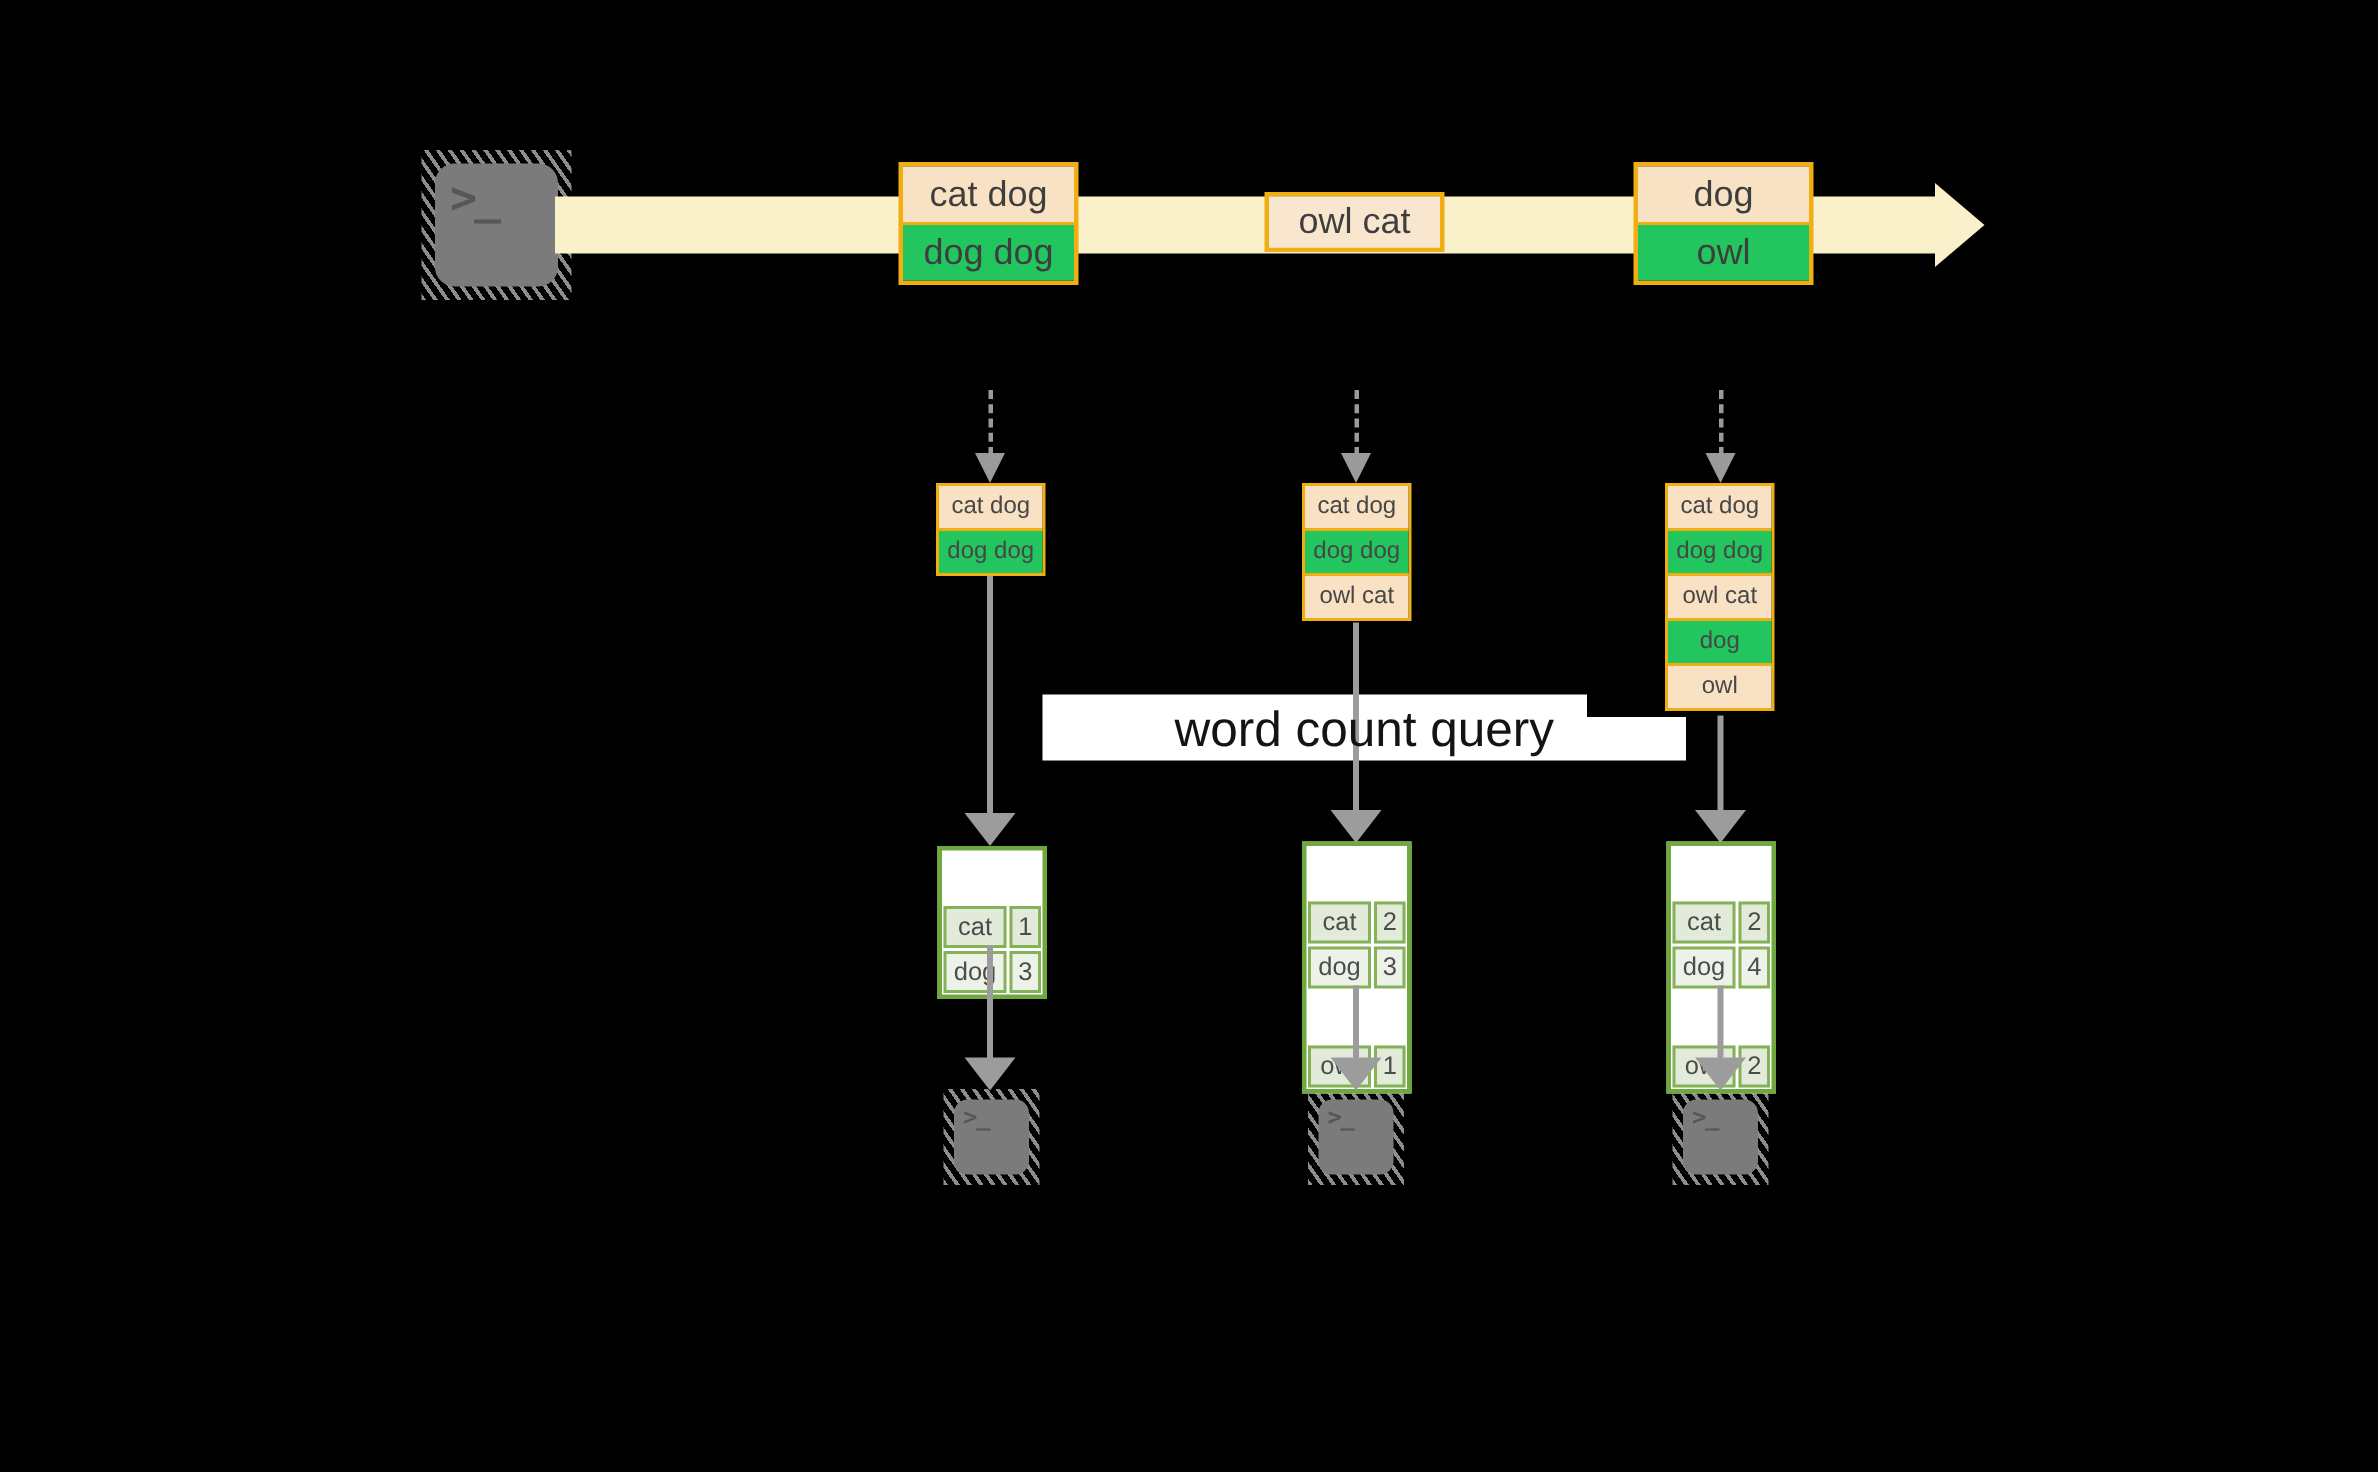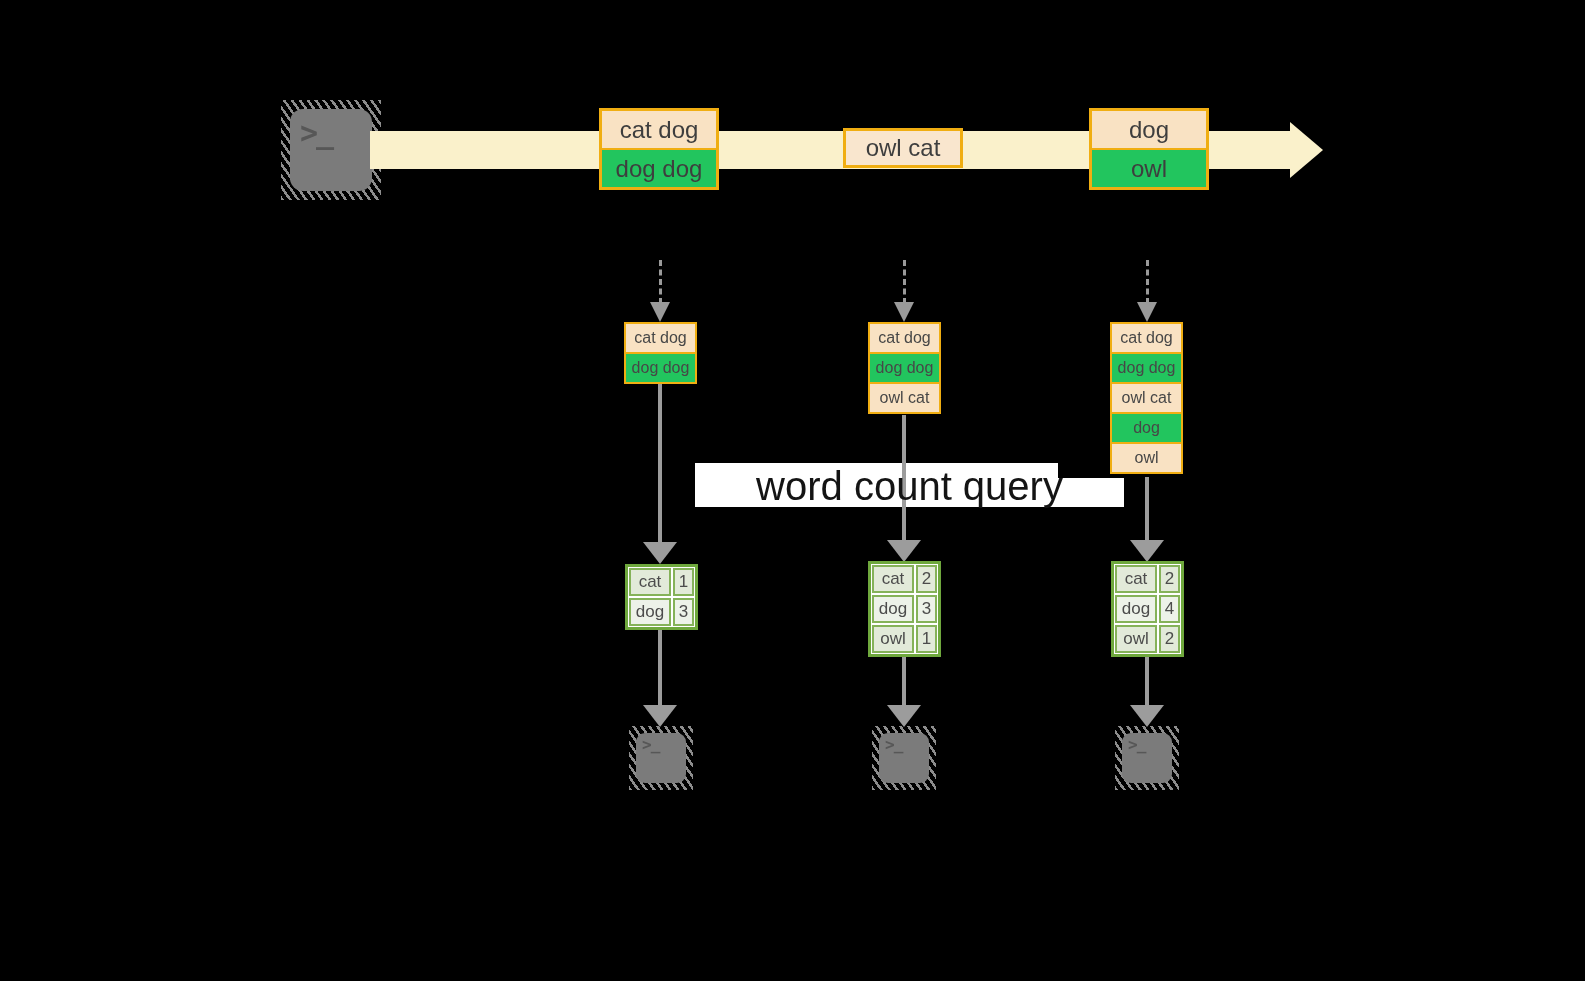--- a/index.html
+++ b/index.html
@@ -44,28 +44,28 @@
              border-left:10px solid transparent;border-right:10px solid transparent;
              border-top:20px solid #9A9A9A;}
   .vline{position:absolute;width:4px;background:#9C9C9C;z-index:5;}
   .head-lg{position:absolute;width:0;height:0;z-index:5;
            border-left:17px solid transparent;border-right:17px solid transparent;
            border-top:22px solid #9C9C9C;}
 
   
   .wlabel-bg{position:absolute;background:#FFFFFF;z-index:4;}
   .wlabel-text{position:absolute;left:695px;top:463px;width:429px;height:44px;line-height:46px;
-               text-align:center;font-size:40px;font-weight:300;color:#141414;z-index:6;}
+               text-align:center;font-size:33px;font-weight:300;color:#141414;z-index:6;}
 
   
   .wc-table{position:absolute;display:grid;grid-template-columns:42px 21px;gap:2px;padding:1px;
             background:#fff;border:3px solid #6FA83D;z-index:5;}
   .wc-cell{border:2px solid #85B259;height:24px;line-height:24px;text-align:center;
            font-size:17px;color:#4C4C4C;}
-  .ra{background:#E2EAD9;}
+  .ra{background:#E2EAD9;margin-top:36px;}
   .rb{background:#EDF2E9;}
 </style>
 </head>
 <body>
 
 <div class="canvas">
 
   <div class="term term-lg" style="left:281px;top:100px;">
     <div class="term-inner">
       <span class="prompt">&gt;_</span>

